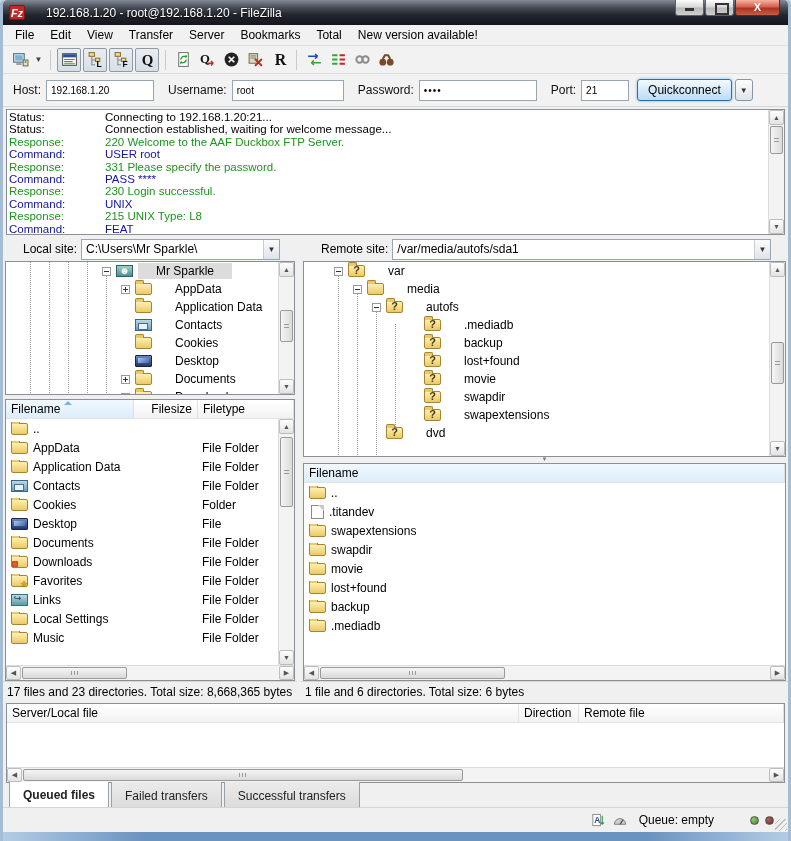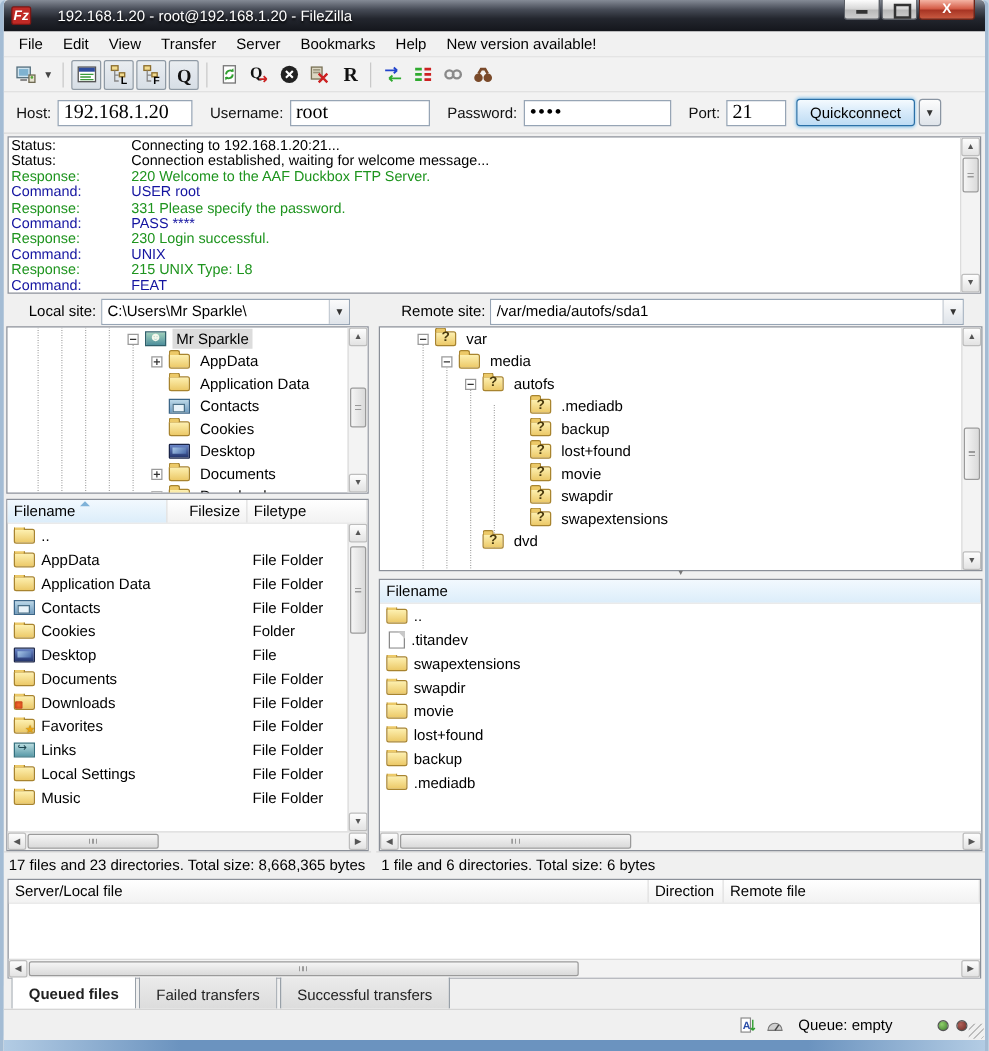--- a/index.html
+++ b/index.html
@@ -43,21 +43,21 @@
                   border-radius:2px; margin:0 1px; }
   .tsep { width:1px; height:20px; background:#c9c9c9; margin:0 5px; flex:none; }
   .tcaret { width:13px; height:24px; display:flex; align-items:center; justify-content:center;
             font-size:8px; color:#444; flex:none; }
 
   
   .quickbar { height:33px; flex:none; background:#f2f2f2; border-bottom:1px solid #d7d7d7;
               display:flex; align-items:center; padding-left:10px; }
   .qlabel { margin-right:5px; color:#111; }
   .qinput { height:21px; border:1px solid #97a5b5; background:#fff; padding:2px 4px;
-            font-family:Liberation Serif, serif; font-size:16px; margin-right:14px; }
+            font-family:Liberation Sans, sans-serif; font-size:10px; margin-right:14px; }
   .qc-btn { height:22px; padding:0 10px; font-family:inherit; font-size:12px;
             border:1px solid #2a70a8; border-radius:3px;
             background:linear-gradient(#f4fafe,#d9ebfa 45%,#bedcf4);
             box-shadow:0 0 3px #6cb8ea; margin-left:4px; }
   .qc-caret { height:22px; width:18px; border:1px solid #8a95a2; border-radius:3px;
               background:linear-gradient(#fcfcfc,#dfe4ea); font-size:8px; color:#333; margin-left:3px; }
 
   
   .logwrap { height:126px; flex:none; margin:2px 3px; border:1px solid #8a8f98; background:#fff;
              position:relative; overflow:hidden; padding:1px 18px 0 2px; }
@@ -139,21 +139,21 @@
       background:#e8f2f8; border:1px solid #4a7088; }
   .ic.desktop { background:linear-gradient(#6a86c8,#24356e); border:1px solid #1a2448; border-radius:1px; }
   .ic.desktop::after { content:""; position:absolute; left:2px; top:2px; right:2px; bottom:3px;
       background:linear-gradient(135deg,#a8c8e8,#4868a8); }
   .ic.links { background:linear-gradient(#b8dce0,#5a9aa8); border:1px solid #33707e; }
   .ic.links::after { content:"\21AA"; position:absolute; left:2px; top:-2px; font-size:9px; color:#1d4550; }
   .ic.file { width:13px; height:14px; margin-left:3px; background:#fff; border:1px solid #8a8a8a; }
   .ic.file::after { content:""; position:absolute; top:-1px; right:-1px; border:3px solid #c8c8c8;
       border-left-color:transparent; border-bottom-color:transparent; }
 
-  .lbl { padding:1px 3px; }
+  .lbl { padding:1px 18px; }
   .lbl.selected { background:#2f8ee0; color:#fff; }
   .lbl.dim-selected { background:#dcdcdc; }
 
   .vl { position:absolute; width:1px; top:0; bottom:0;
         background-image:linear-gradient(#9a9a9a 1px,transparent 1px); background-size:1px 2px; }
 
   
   .listbox { flex:1; margin:0 2px; display:flex; flex-direction:column; min-height:0; }
   .lheader { height:19px; flex:none; display:flex; border-bottom:1px solid #e3e3e3;
              background:linear-gradient(#ffffff,#f2f2f2); position:relative; }
@@ -216,21 +216,21 @@
   </div>
 
   <div class="menubar">
 
   <span class="menuitem">File</span>
       <span class="menuitem">Edit</span>
       <span class="menuitem">View</span>
       <span class="menuitem">Transfer</span>
       <span class="menuitem">Server</span>
       <span class="menuitem">Bookmarks</span>
-      <span class="menuitem">Help</span>
+      <span class="menuitem">Total</span>
       <span class="menuitem">New version available!</span>
     </div>
 
   <div class="toolbar">
     <span class="tbtn">
       <svg viewBox="0 0 16 16">
           <rect x="1.5" y="2.5" width="10" height="8" fill="#cfe3ee" stroke="#56707e"></rect>
           <rect x="3" y="4" width="7" height="5" fill="#7fb2d0"></rect>
           <rect x="4" y="11.5" width="5" height="1.5" fill="#8a8a8a"></rect>
           <rect x="10.5" y="8.5" width="4.5" height="5.5" fill="#e7e3d2" stroke="#6f6a52"></rect>

